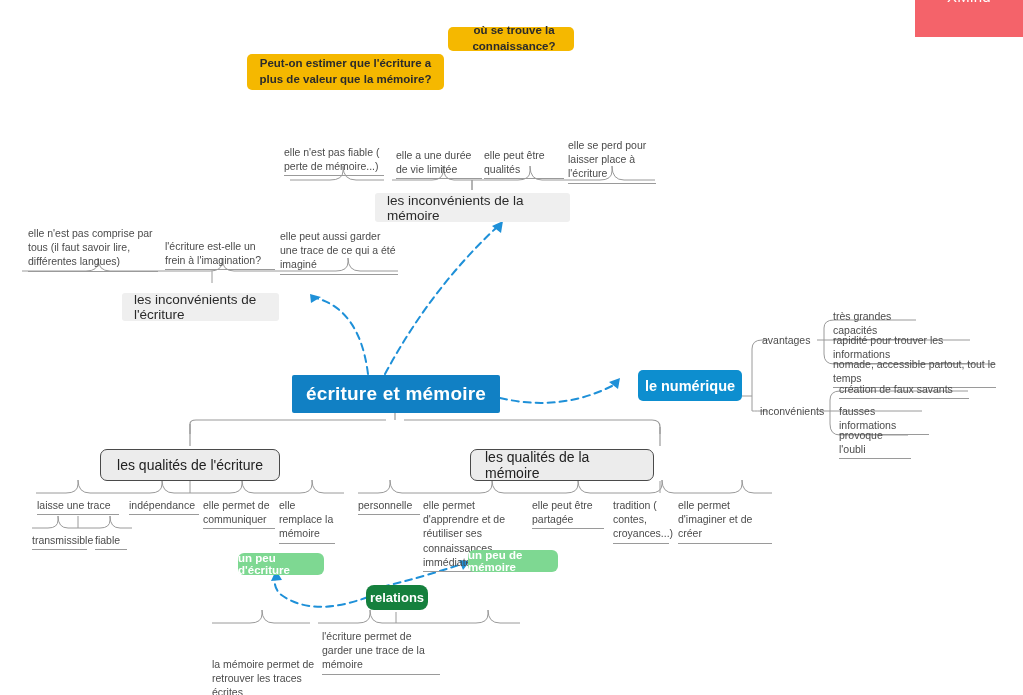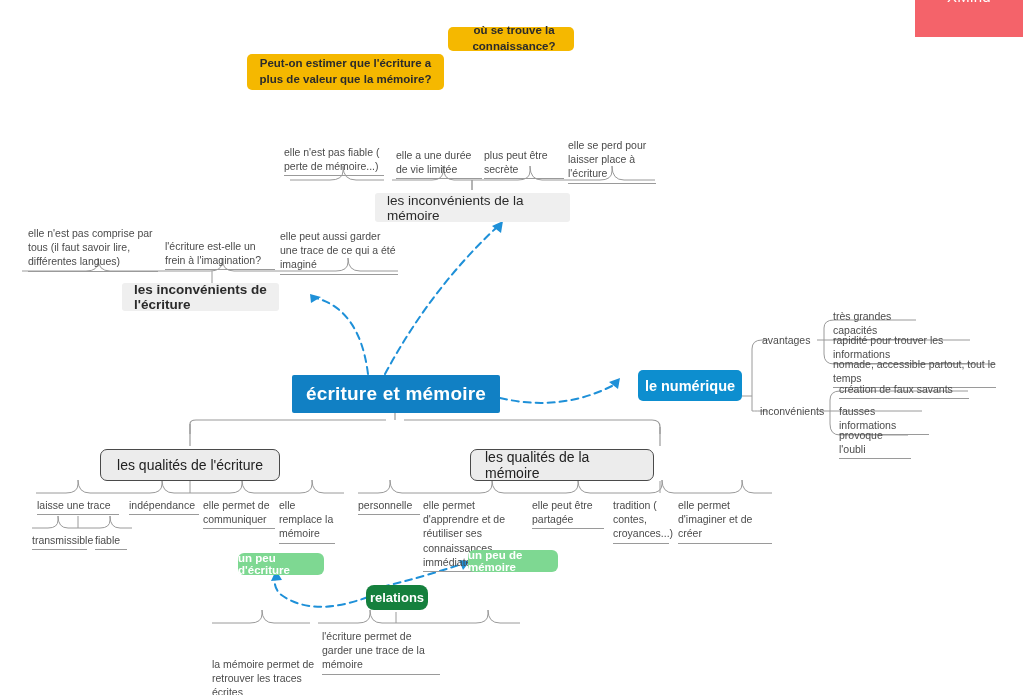--- a/index.html
+++ b/index.html
@@ -195,29 +195,29 @@
 
   <div class="leaf" style="left:284px;top:145px;width:100px;">
     <span class="txt">elle n'est pas fiable ( perte de mémoire...)</span>
     <span class="rule"></span>
   </div>
   <div class="leaf" style="left:396px;top:148px;width:86px;">
     <span class="txt">elle a une durée de vie limitée</span>
     <span class="rule"></span>
   </div>
   <div class="leaf" style="left:484px;top:148px;width:80px;">
-    <span class="txt">plus peut être secrète</span>
+    <span class="txt">elle peut être qualités</span>
     <span class="rule"></span>
   </div>
   <div class="leaf" style="left:568px;top:138px;width:88px;">
     <span class="txt">elle se perd pour laisser place à l'écriture</span>
     <span class="rule"></span>
   </div>
 
-  <div class="node gray-node" style="left:122px;top:283px;width:157px;height:28px;font-weight:bold;">les inconvénients de l'écriture</div>
+  <div class="node gray-node" style="left:122px;top:293px;width:157px;height:28px;">les inconvénients de l'écriture</div>
 
   <div class="leaf" style="left:28px;top:226px;width:130px;">
     <span class="txt">elle n'est pas comprise par tous (il faut savoir lire, différentes langues)</span>
     <span class="rule"></span>
   </div>
   <div class="leaf" style="left:280px;top:229px;width:118px;">
     <span class="txt">elle peut aussi garder une trace de ce qui a été imaginé</span>
     <span class="rule"></span>
   </div>
   <div class="leaf" style="left:165px;top:239px;width:110px;">

